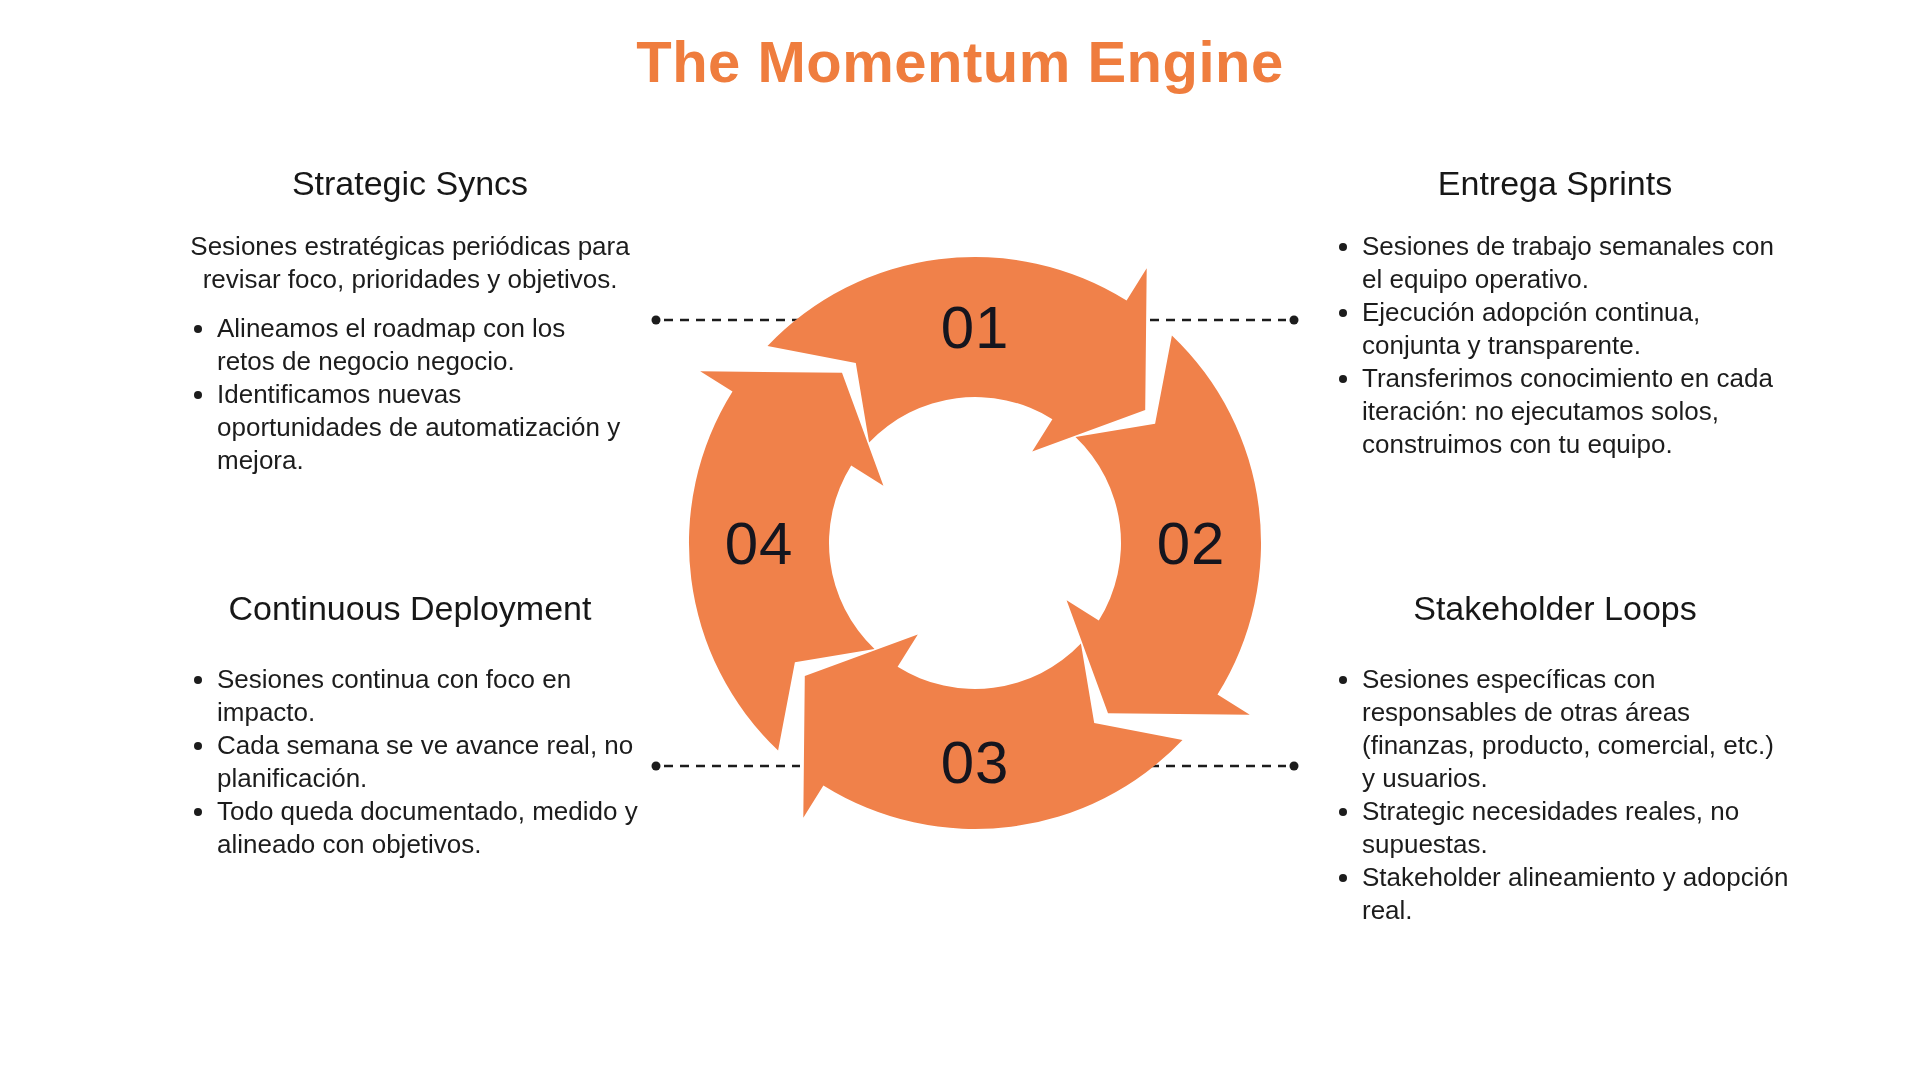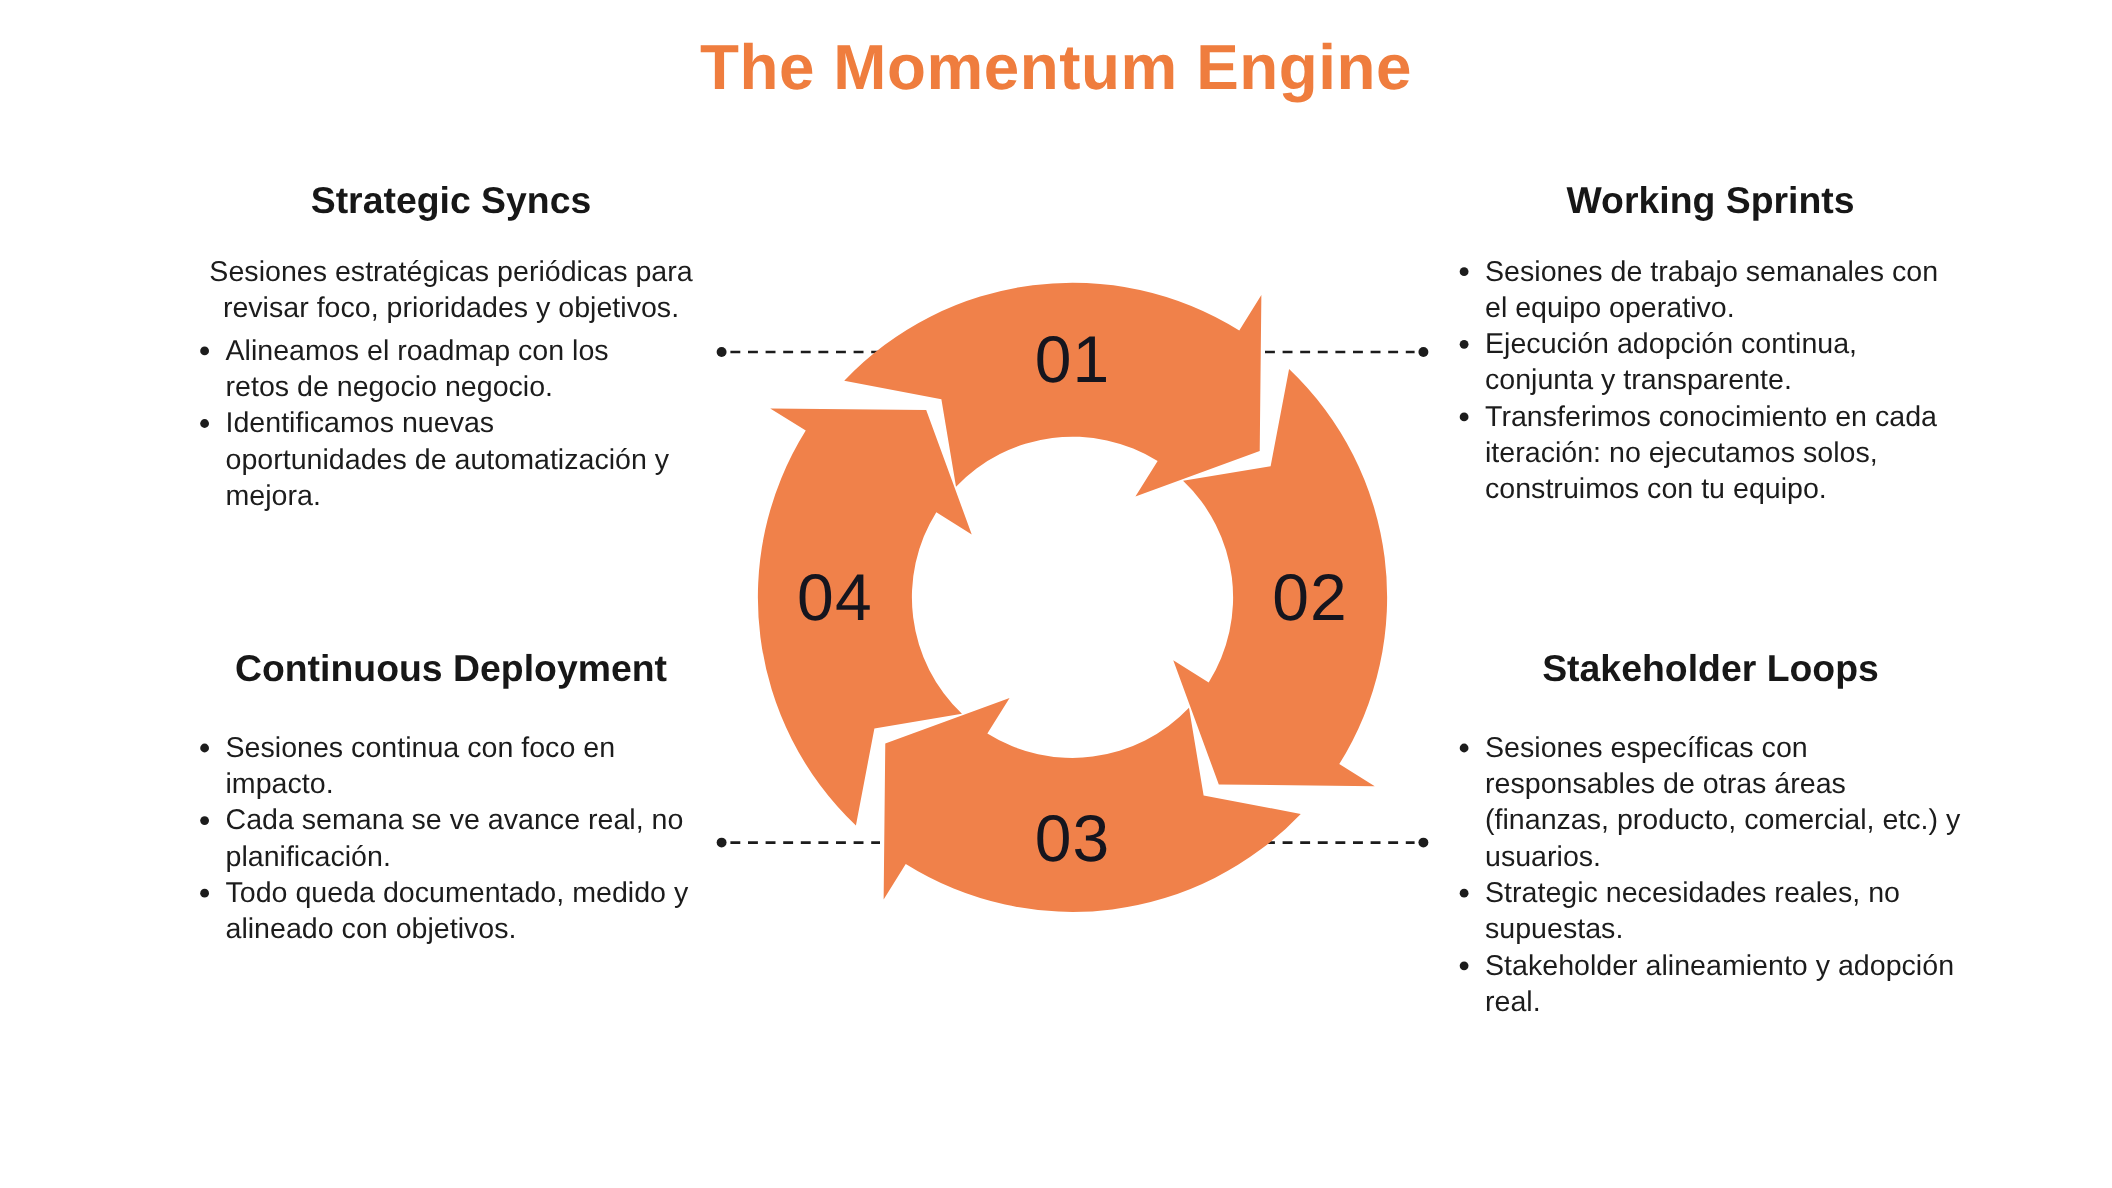--- a/index.html
+++ b/index.html
@@ -14,27 +14,27 @@
   .title{
     position:absolute;left:0;right:0;top:28px;margin:0;text-align:center;
     font-size:58px;font-weight:800;letter-spacing:.5px;color:var(--title-color);
   }
   .step-num{
     position:absolute;transform:translate(-50%,-50%);
     font-size:60px;font-weight:400;color:var(--num);letter-spacing:1px;
   }
   .block{position:absolute;width:510px;}
   .block h2{
-    margin:0 0 26px 0;font-size:34px;font-weight:700;color:#171717;text-align:center;line-height:1.2;
+    margin:0 0 26px 0;font-size:34px;font-weight:400;color:#171717;text-align:center;line-height:1.2;
   }
   .block.bottom h2{margin-bottom:34px;}
   .block .intro{
     margin:0 0 6px 0;text-align:center;font-size:26px;line-height:33px;color:var(--text);
   }
-  .block ul{margin:4px;padding-left:46px;list-style:disc outside;}
+  .block ul{margin:16px;padding-left:46px;list-style:disc outside;}
   .block li{font-size:26px;line-height:33px;color:var(--text);}
   .tl{left:155px;top:163px;}
   .tr{left:1300px;top:163px;}
   .bl{left:155px;top:588px;}
   .br{left:1300px;top:588px;}
   .tl li{max-width:405px;}
   .tr li{max-width:432px;}
   .bl li{max-width:432px;}
   .br li{max-width:445px;}
 </style>
@@ -68,21 +68,21 @@
   <section class="block tl top">
     <h2>Strategic Syncs</h2>
     <p class="intro">Sesiones estratégicas periódicas para revisar foco, prioridades y objetivos.</p>
     <ul>
       <li>Alineamos el roadmap con los retos de negocio negocio.</li>
       <li>Identificamos nuevas oportunidades de automatización y mejora.</li>
     </ul>
   </section>
 
   <section class="block tr top">
-    <h2>Working Sprints</h2>
+    <h2>Entrega Sprints</h2>
     <ul>
       <li>Sesiones de trabajo semanales con el equipo operativo.</li>
       <li>Ejecución adopción continua, conjunta y transparente.</li>
       <li>Transferimos conocimiento en cada iteración: no ejecutamos solos, construimos con tu equipo.</li>
     </ul>
   </section>
 
   <section class="block bl bottom">
     <h2>Continuous Deployment</h2>
     <ul>

